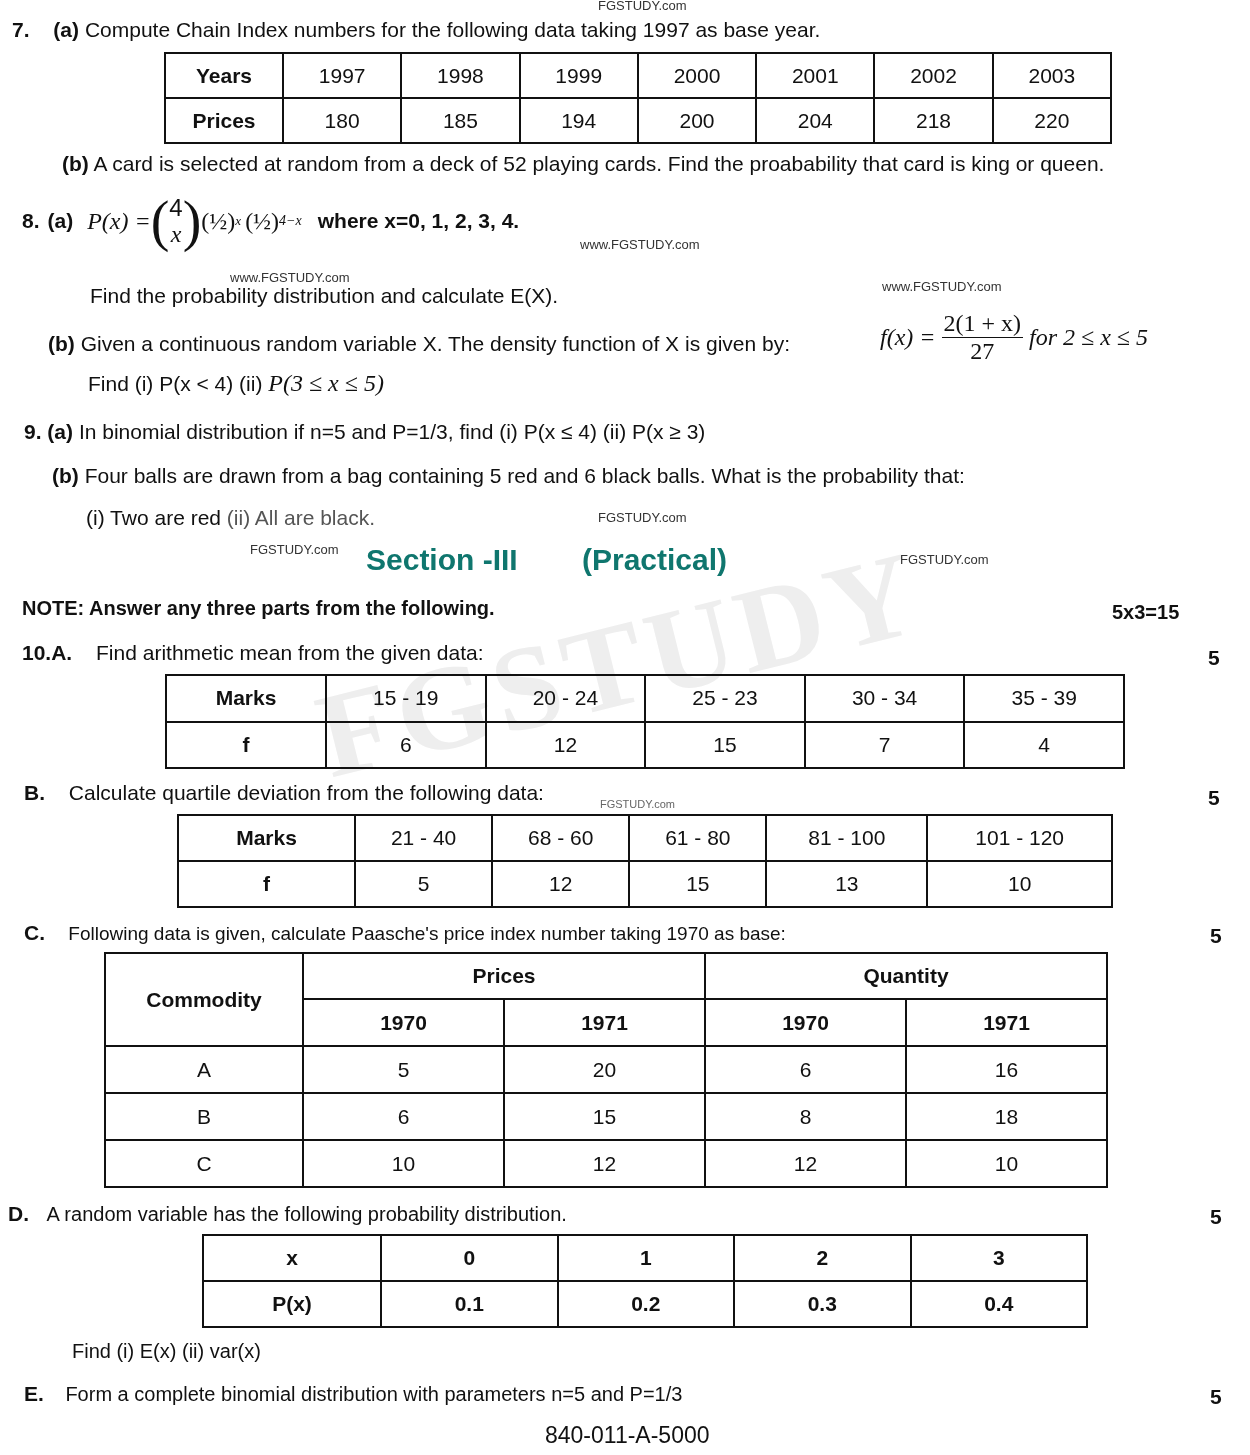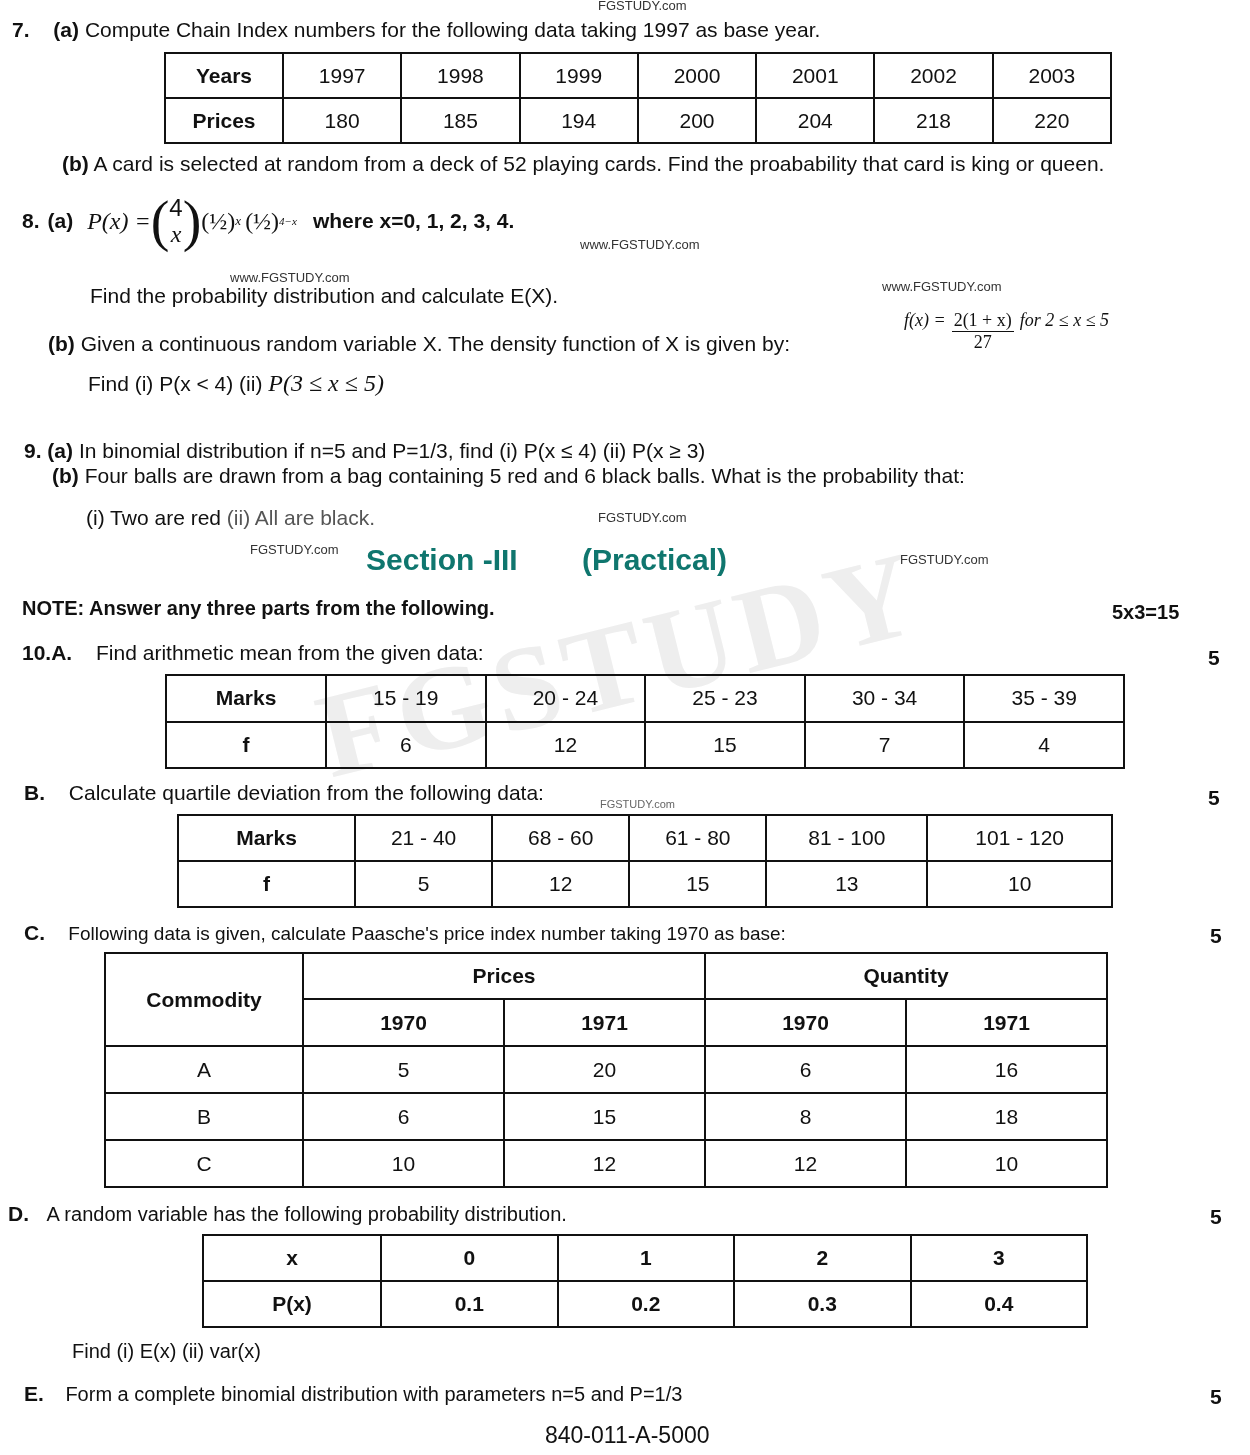--- a/index.html
+++ b/index.html
@@ -80,47 +80,47 @@
   <span class="serif" style="font-size:24px; margin-left:14px;">P(x) =</span>
   <span class="bigparen">(</span>
   <span class="stack">
     <span style="display:block; font-style:normal; font-family:'Liberation Sans',sans-serif;">4</span>
     <span style="display:block; font-style:italic;">x</span>
   </span>
   <span class="bigparen">)</span>
   <span class="serif-up" style="font-size:24px;">(½)</span>
   <sup class="serif" style="font-size:13px; margin-right:4px;">x</sup>
   <span class="serif-up" style="font-size:24px;">(½)</span>
-  <sup class="serif" style="font-size:11px;">4−x</sup>
+  <sup class="serif" style="font-size:14px;">4−x</sup>
   <span class="bold" style="font-size:21px; margin-left:16px;">where x=0, 1, 2, 3, 4.</span>
 </div>
 <div class="abs wm" style="left:580px; top:237px;">www.FGSTUDY.com</div>
 <div class="abs wm" style="left:230px; top:270px;">www.FGSTUDY.com</div>
 <div class="abs wm" style="left:882px; top:279px;">www.FGSTUDY.com</div>
 
 <div class="abs q" style="left:90px; top:284px;">Find the probability distribution and calculate E(X).</div>
 
 <div class="abs q" style="left:48px; top:332px;">
   <span class="bold">(b)</span>
   <span>Given a continuous random variable X. The density function of X is given by:</span>
 </div>
-<div class="abs" style="left:880px; top:310px; white-space:nowrap; display:flex; font-family:'Liberation Serif',serif; font-size:18px;margin-left:24px;">
+<div class="abs" style="left:880px; top:310px; white-space:nowrap; display:flex; align-items:center; font-family:'Liberation Serif',serif; font-size:24px;">
   <span class="serif">f(x) =</span>
   <span class="frac" style="margin:0 6px;">
     <span class="num">2(1 + x)</span>
     <span class="den">27</span>
   </span>
   <span class="serif">for 2 ≤ x ≤ 5</span>
 </div>
 <div class="abs q" style="left:88px; top:370px;">
   <span>Find (i) P(x &lt; 4)   (ii)</span>
   <span class="serif" style="font-size:24px;">P(3 ≤ x ≤ 5)</span>
 </div>
 
-<div class="abs q" style="left:24px; top:439px;">
+<div class="abs q" style="left:24px; top:420px;">
   <span class="bold">9.</span>
   <span class="bold">(a)</span>
   <span>In binomial distribution if n=5 and P=1/3, find  (i) P(x ≤ 4)     (ii) P(x ≥ 3)</span>
 </div>
 <div class="abs q" style="left:52px; top:464px;">
   <span class="bold">(b)</span>
   <span>Four balls are drawn from a bag containing 5 red and 6 black balls. What is the probability that:</span>
 </div>
 <div class="abs q" style="left:86px; top:506px;">
   <span>(i) Two are red</span>

